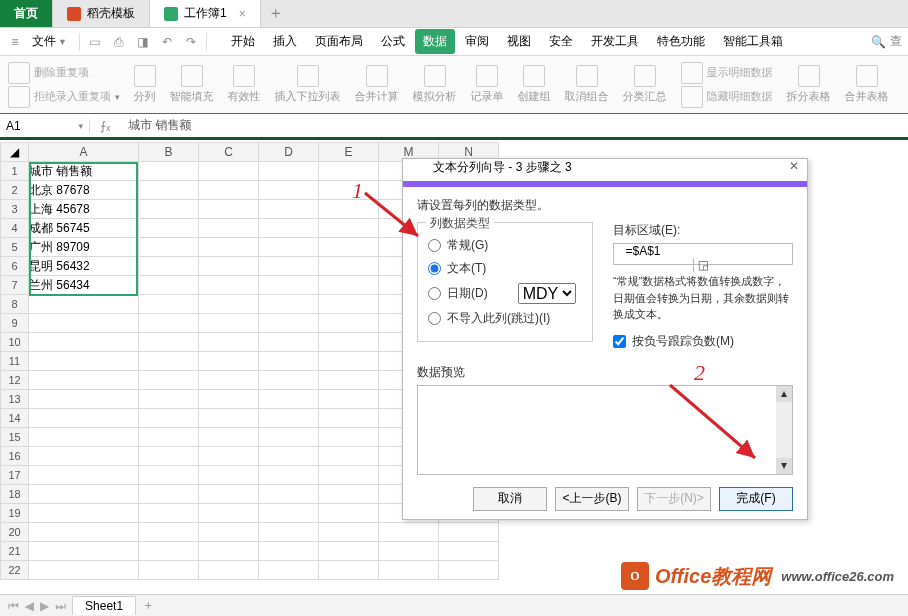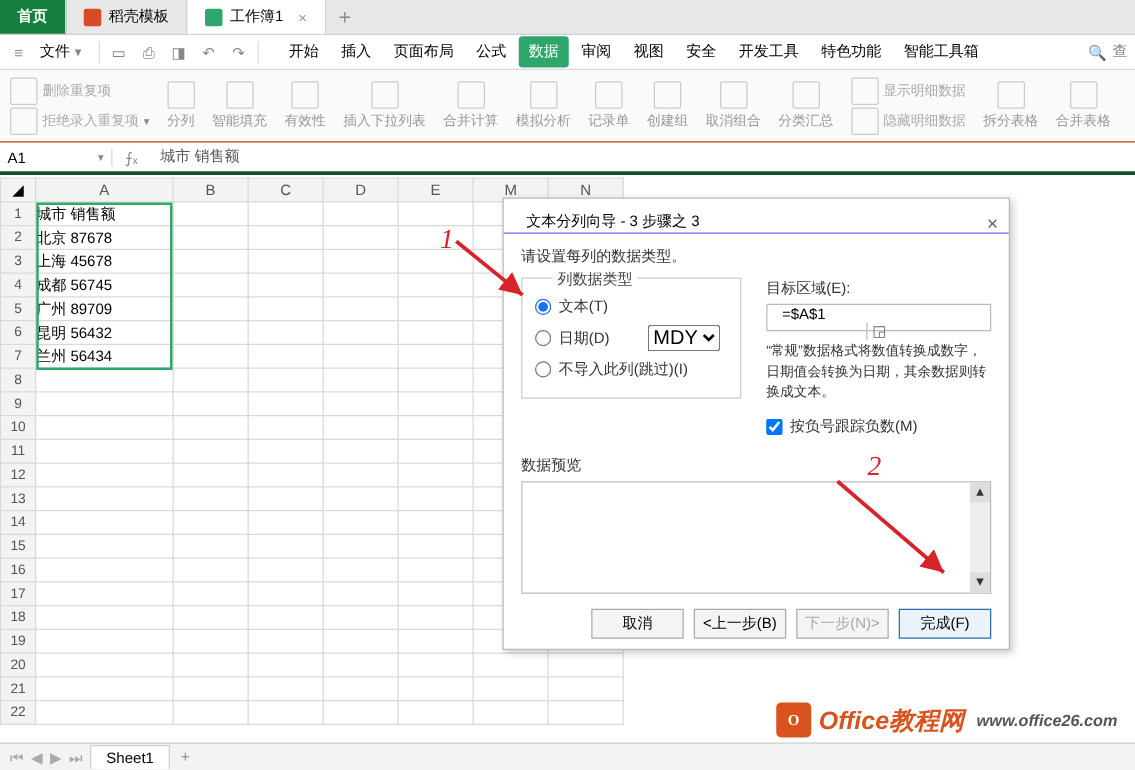--- a/index.html
+++ b/index.html
@@ -46,26 +46,26 @@
     .grid th, .grid td { border: 1px solid #d9d9d9; height: 19px; font-weight: normal; font-size: 12px; }
     .grid th.corner { width: 28px; background: #f3f3f3; }
     .grid th.colh { background: #f3f3f3; color: #555; }
     .grid th.rowh { width: 28px; background: #f3f3f3; color: #555; font-size: 11px; }
     .colA { width: 110px; } .colB,.colC,.colD,.colE { width: 60px; }
     .colM,.colN { width: 60px; }
     .selband { position: absolute; border: 2px solid #2fa66b; pointer-events: none; }
 
     
     .dialog { position: absolute; top: 158px; left: 402px; width: 406px; background: #fff; border: 1px solid #b8b8b8; box-shadow: 2px 2px 6px rgba(0,0,0,0.2); }
-    .dlg-title { height: 28px; display: flex; align-items: flex-end; padding: 0 8px; border-bottom: 1px solid #8b5cf6; gap: 10px; }
+    .dlg-title { height: 28px; display: flex; align-items: flex-start; padding: 0 8px; border-bottom: 6px solid #8b5cf6; gap: 22px; }
     .dlg-title .close { margin-left: auto; color: #666; }
     .dlg-body { padding: 10px 14px 8px; font-size: 12px; color: #333; }
     .dlg-cols { display: flex; gap: 20px; }
     .groupbox { border: 1px solid #ccc; padding: 8px 10px; position: relative; margin-top: 8px; }
-    .groupbox .legend { position: absolute; top: -8px; left: 24px; background: #fff; padding: 0 4px; color: #444; }
+    .groupbox .legend { position: absolute; top: -8px; left: 8px; background: #fff; padding: 0 4px; color: #444; }
     .radio { display: flex; align-items: center; gap: 6px; margin: 6px 0; }
     .radio input { accent-color: #1a73e8; }
     .rcol { width: 180px; }
     .rcol .lbl { margin-top: 8px; }
     .destbox { display: flex; align-items: center; border: 1px solid #bbb; height: 22px; margin-top: 4px; flex-direction: column; }
     .destbox input { flex: 1; border: none; padding: 0 6px; font-size: 12px; }
     .destbox .pick { width: 20px; text-align: center; border-left: 1px solid #bbb; color: #666; }
     .hint { font-size: 11px; color: #333; margin-top: 8px; line-height: 1.5; }
     .chk { display: flex; align-items: center; gap: 6px; margin-top: 10px; }
     .preview { margin-top: 14px; }
@@ -518,20 +518,24 @@
     <span class="icon icon-sheet"></span>
     <span>文本分列向导 - 3 步骤之 3</span>
     <span class="close">✕</span>
   </div>
   <div class="dlg-body">
     <div>请设置每列的数据类型。</div>
     <div class="dlg-cols">
       <div style="flex:1">
         <div class="groupbox">
           <span class="legend">列数据类型</span>
+          <label class="radio">
+              <input type="radio" name="ct" style="">
+              <span>常规(G)</span>
+            </label>
           <label class="radio">
               <input type="radio" name="ct" checked="" style="">
               <span>文本(T)</span>
             </label>
           <label class="radio">
               <input type="radio" name="ct" style="">
               <span>日期(D)</span>
             <select style="margin-left:24px;font-size:16px"><option>MDY</option></select>
           </label>
           <label class="radio">

